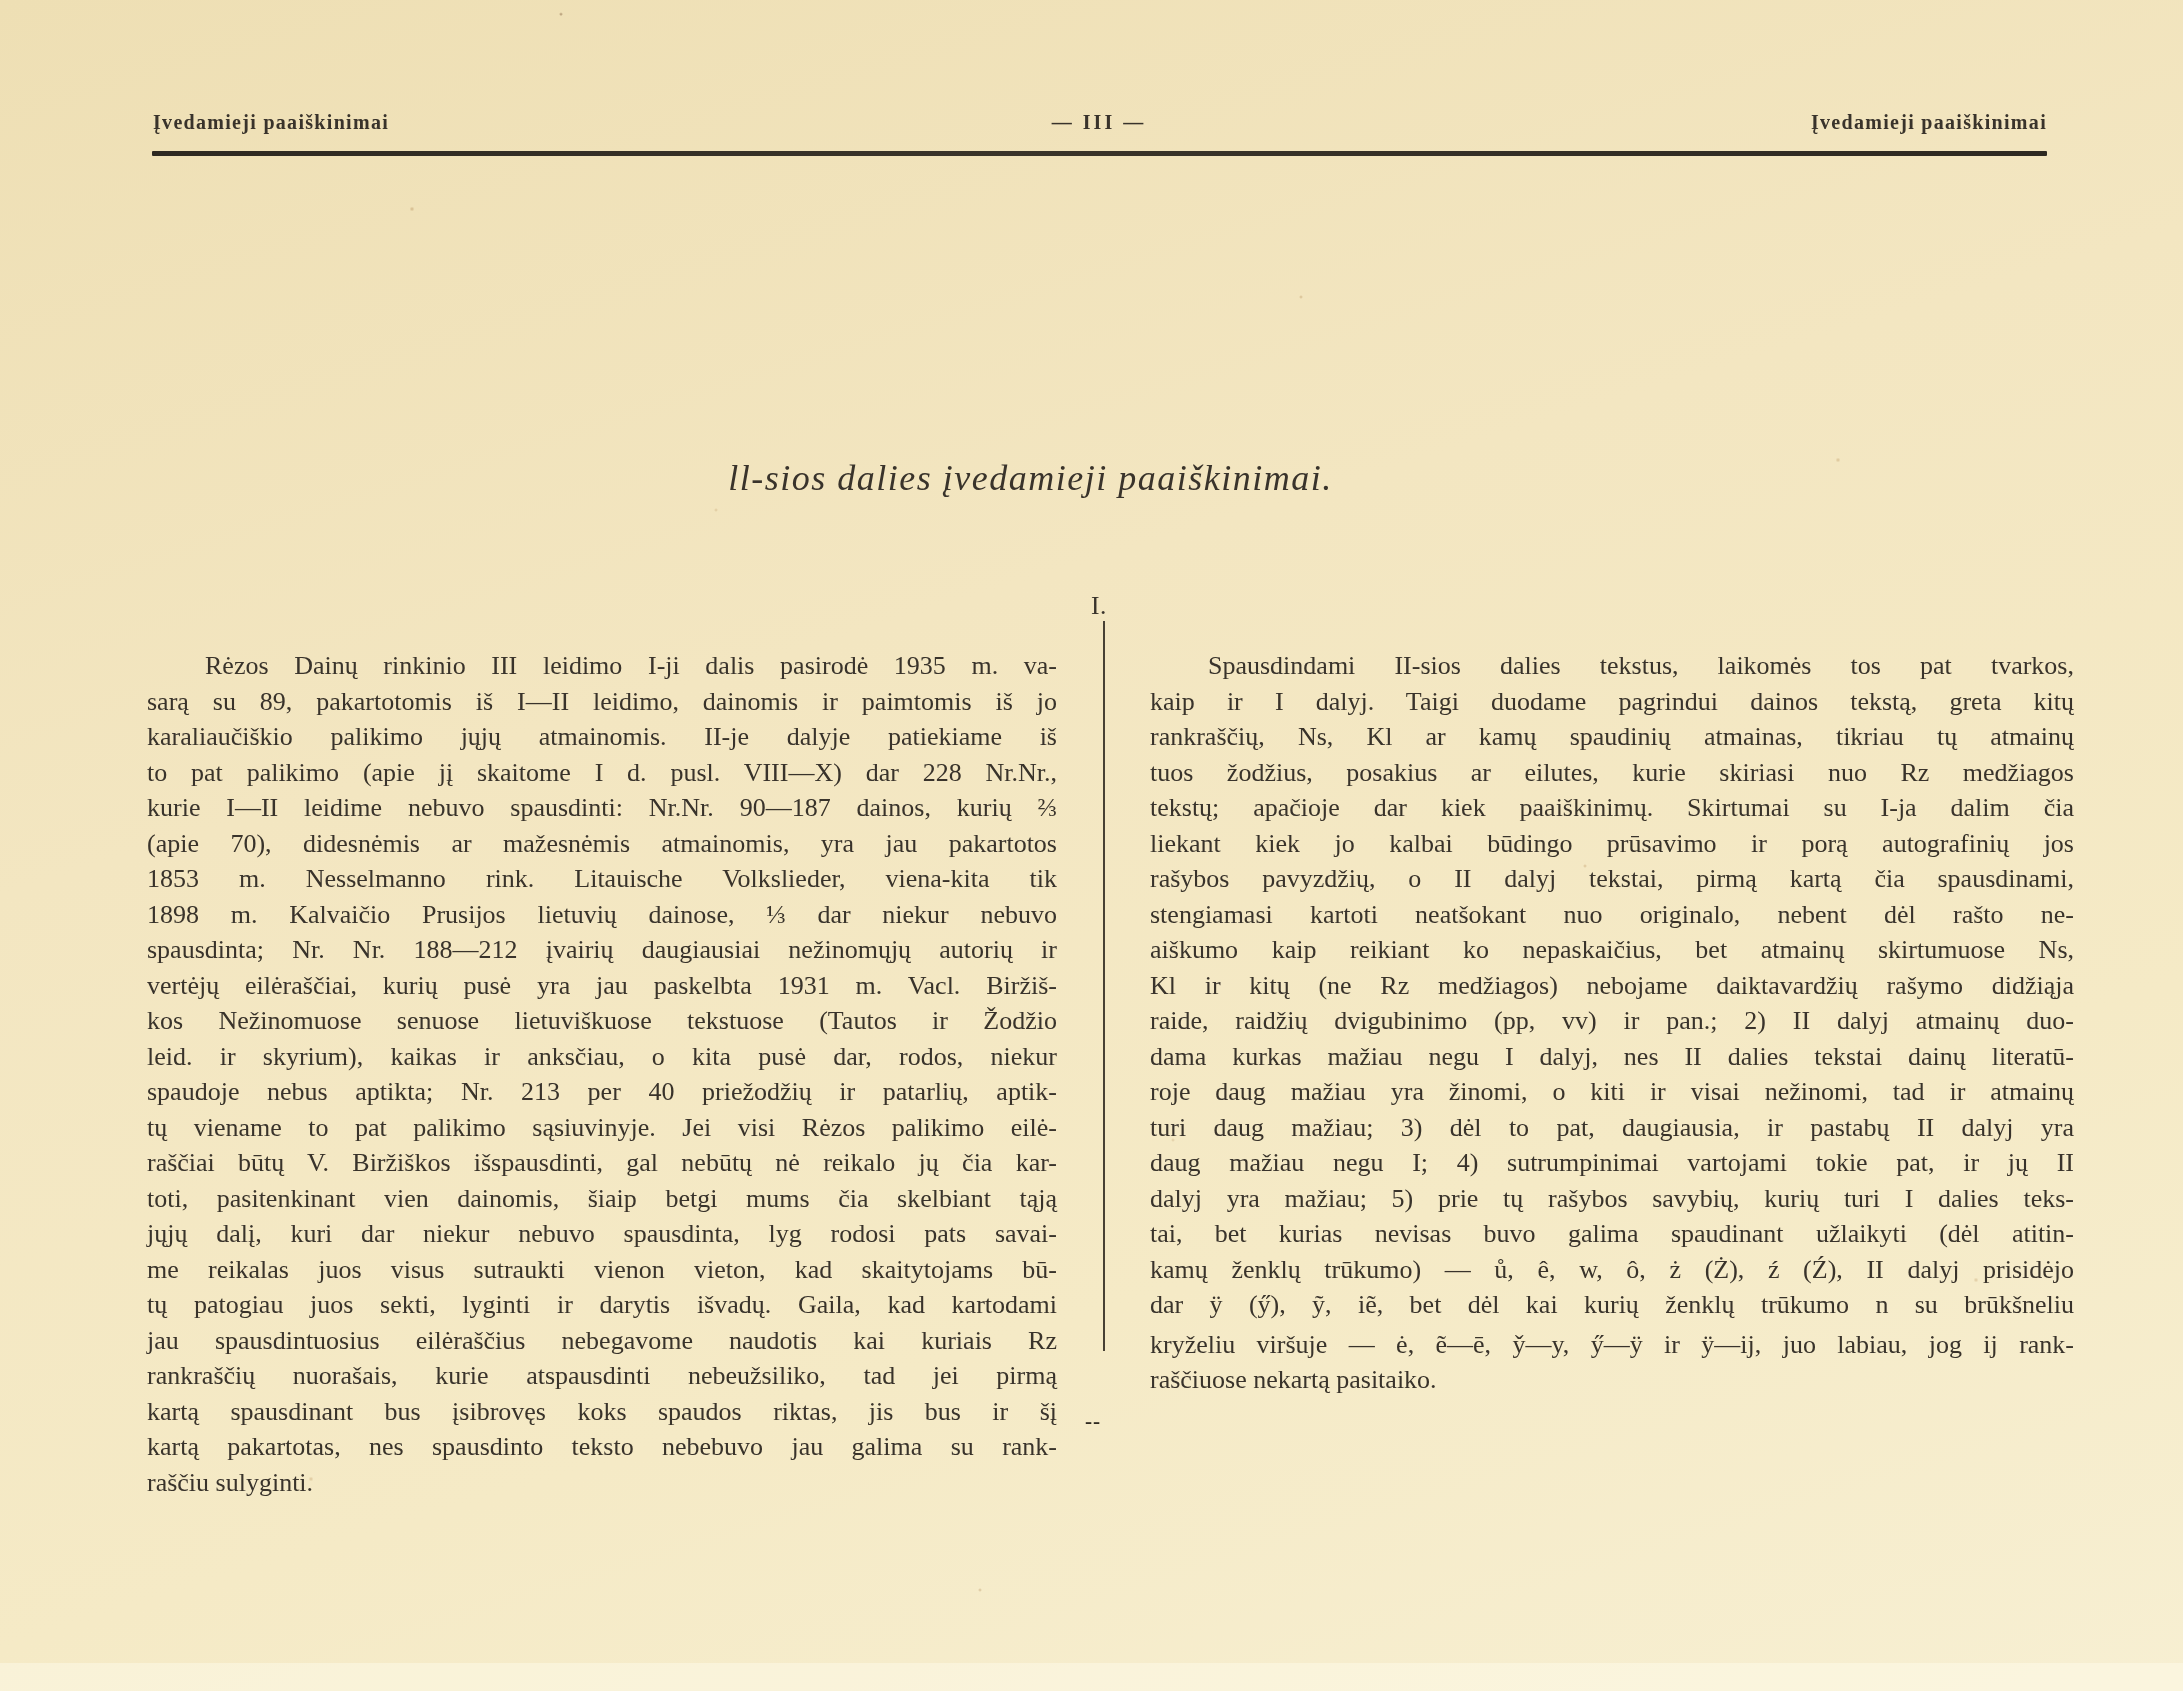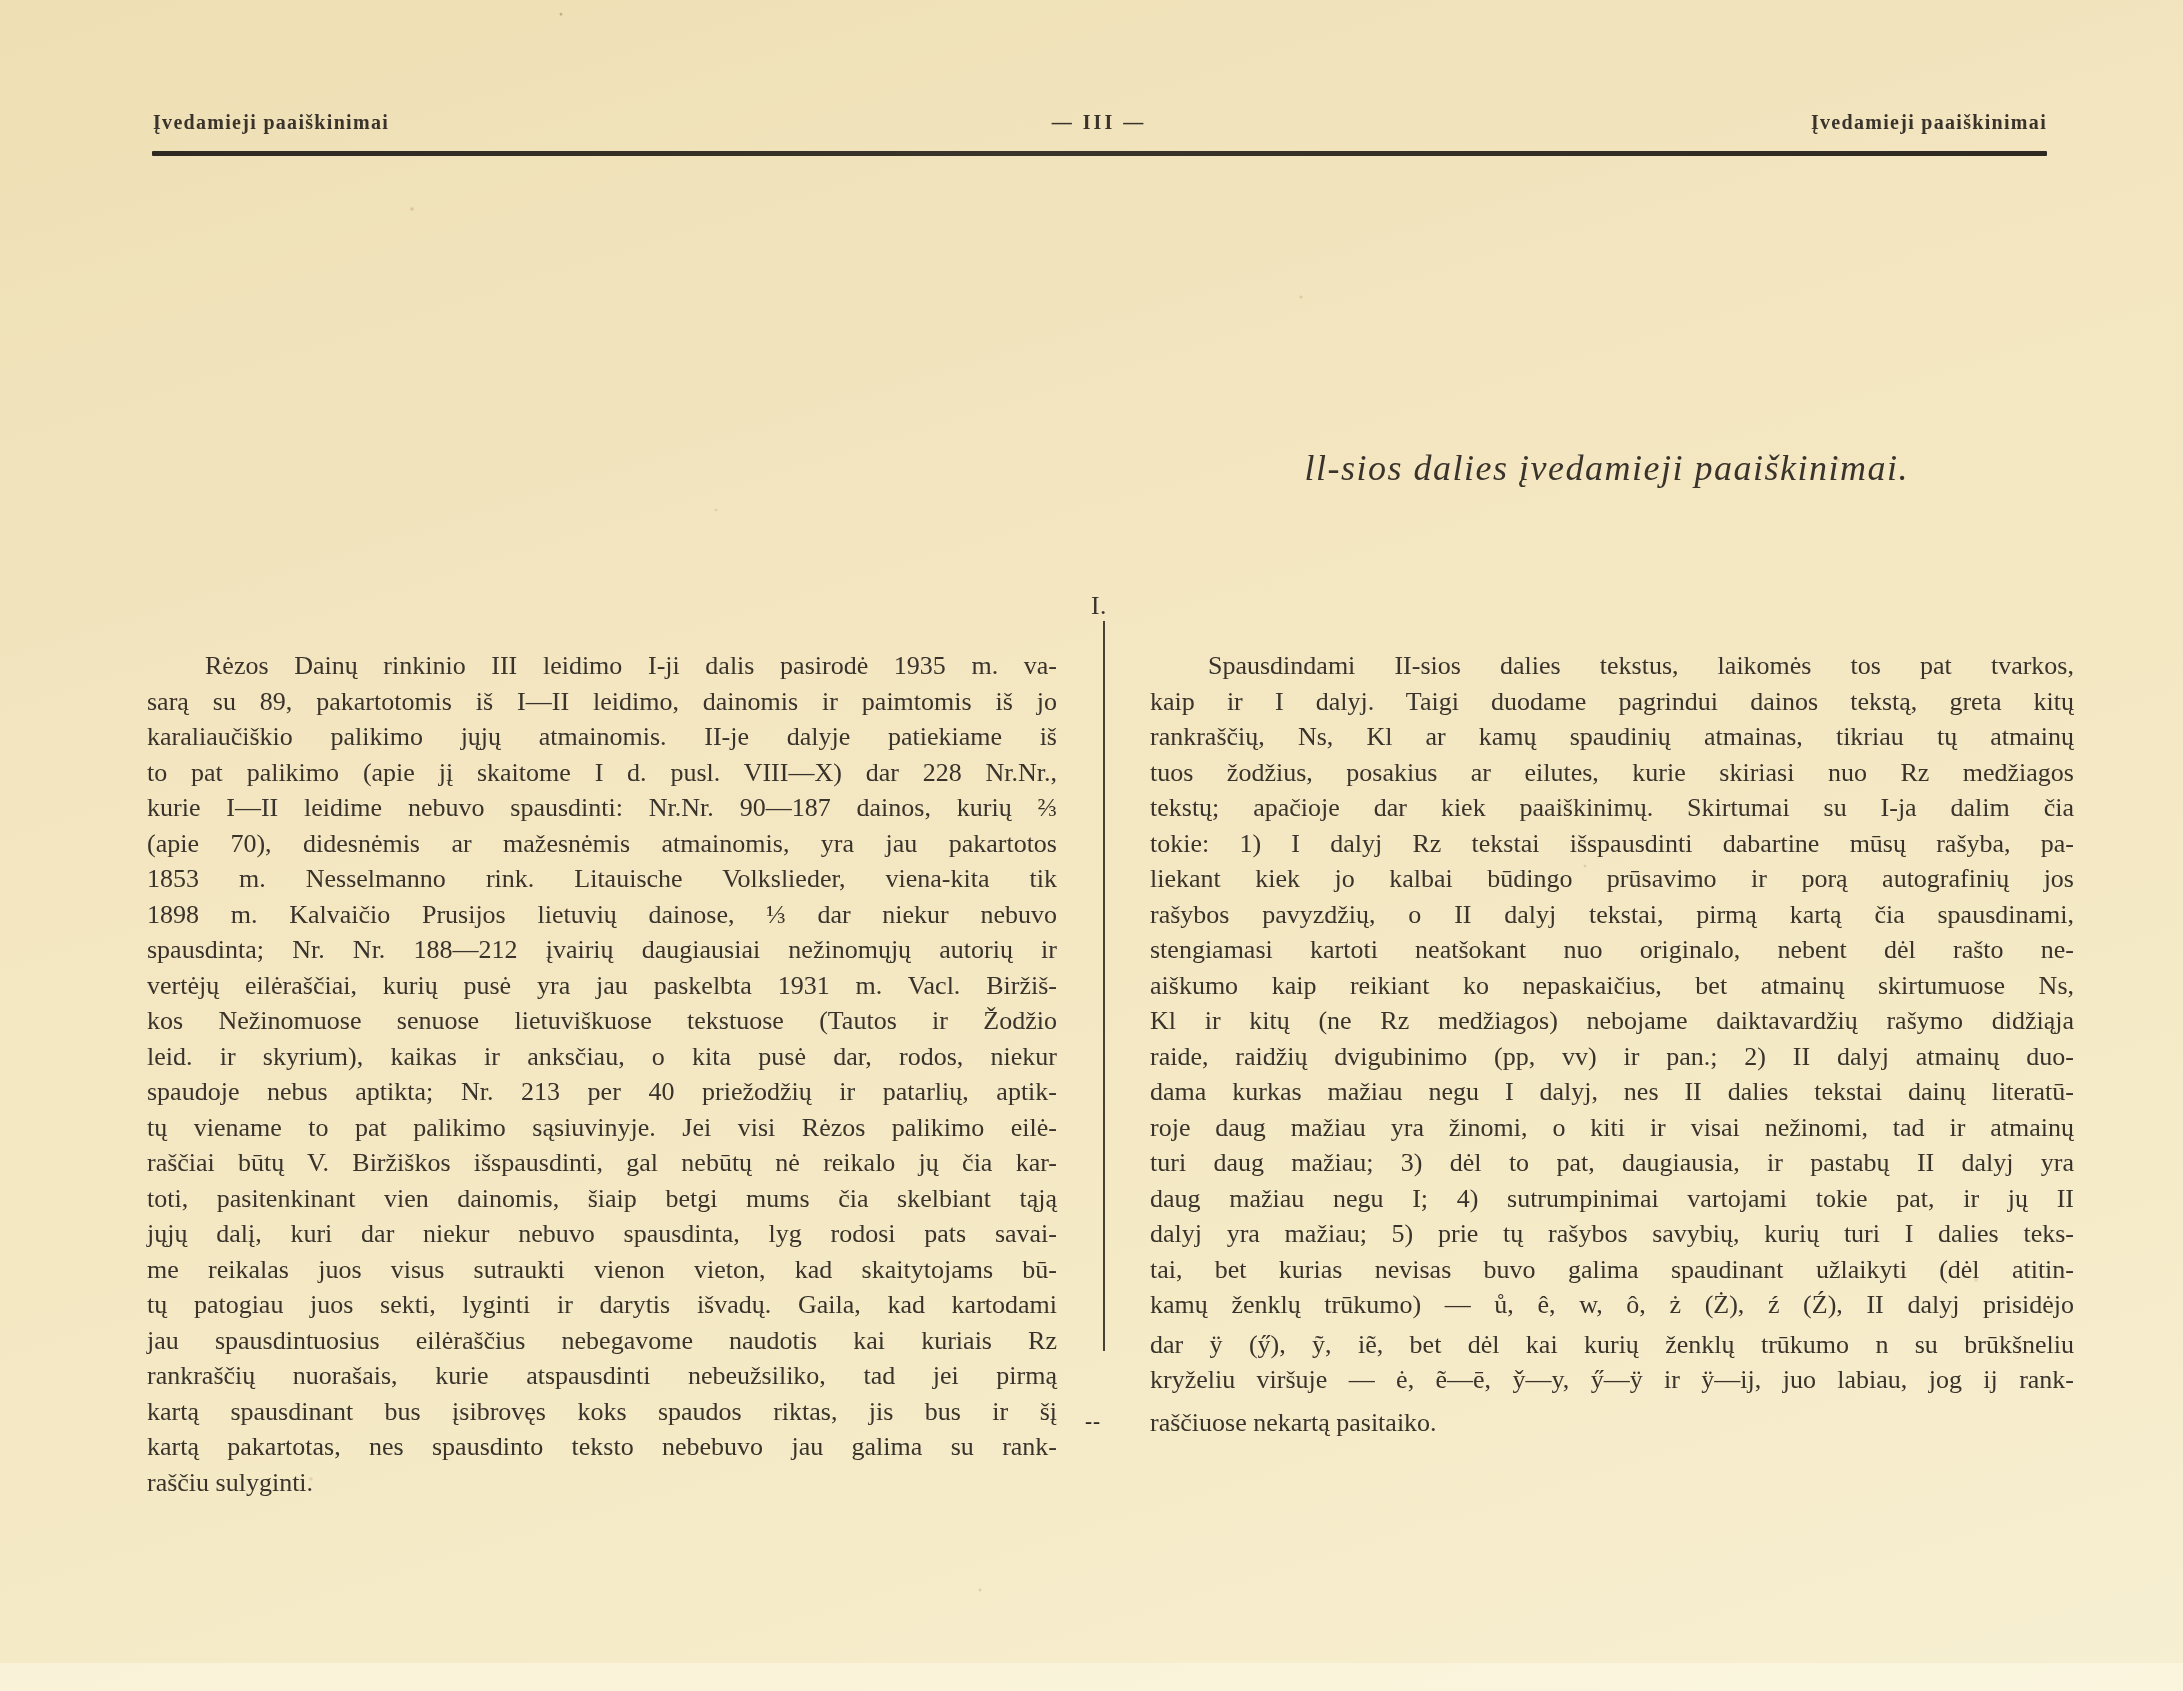--- a/index.html
+++ b/index.html
@@ -59,22 +59,22 @@
   .head-right{right:136px;}
   .head-rule{
     position:absolute;
     left:152px;top:151px;width:1895px;height:5.1px;
     background:linear-gradient(90deg,var(--rule) 0%,#3a342a 45%,var(--rule) 100%);
     border-radius:1px;
   }
 
   .doc-title{
     position:absolute;
-    left:152px;top:447px;width:1757px;
-    text-align:right;
+    left:152px;top:457px;width:1757px;
+    text-align:center;
     font-style:italic;
     font-size:36px;
     letter-spacing:1.5px;
     white-space:nowrap;
   }
   .section-numeral{
     position:absolute;
     left:152px;top:591px;width:1894px;
     text-align:center;
     font-size:25.4px;
@@ -162,21 +162,20 @@
     </div>
 
   <div class="column-divider"></div>
 
   <div class="textcol col-right">
       <p class="line">Spausdindami II-sios dalies tekstus, laikomės tos pat tvarkos,</p>
       <p class="line">kaip ir I dalyj.  Taigi duodame pagrindui dainos tekstą, greta kitų</p>
       <p class="line">rankraščių, Ns, Kl ar kamų spaudinių atmainas, tikriau tų atmainų</p>
       <p class="line">tuos žodžius, posakius ar eilutes, kurie skiriasi nuo Rz medžiagos</p>
       <p class="line">tekstų; apačioje dar kiek paaiškinimų.  Skirtumai su I-ja dalim čia</p>
-      <p class="line">tokie: 1) I dalyj Rz tekstai išspausdinti dabartine mūsų rašyba, pa-</p>
       <p class="line">liekant kiek jo kalbai būdingo prūsavimo ir porą autografinių jos</p>
       <p class="line">rašybos pavyzdžių, o II dalyj tekstai, pirmą kartą čia spausdinami,</p>
       <p class="line">stengiamasi kartoti neatšokant nuo originalo, nebent dėl rašto ne-</p>
       <p class="line">aiškumo kaip reikiant ko nepaskaičius, bet atmainų skirtumuose Ns,</p>
       <p class="line">Kl ir kitų (ne Rz medžiagos) nebojame daiktavardžių rašymo didžiąja</p>
       <p class="line">raide, raidžių dvigubinimo (pp, vv) ir pan.; 2) II dalyj atmainų duo-</p>
       <p class="line">dama kurkas mažiau negu I dalyj, nes II dalies tekstai dainų literatū-</p>
       <p class="line">roje daug mažiau yra žinomi, o kiti ir visai nežinomi, tad ir atmainų</p>
       <p class="line">turi daug mažiau; 3) dėl to pat, daugiausia, ir pastabų II dalyj yra</p>
       <p class="line">daug mažiau negu I;  4) sutrumpinimai vartojami tokie pat, ir jų II</p>

